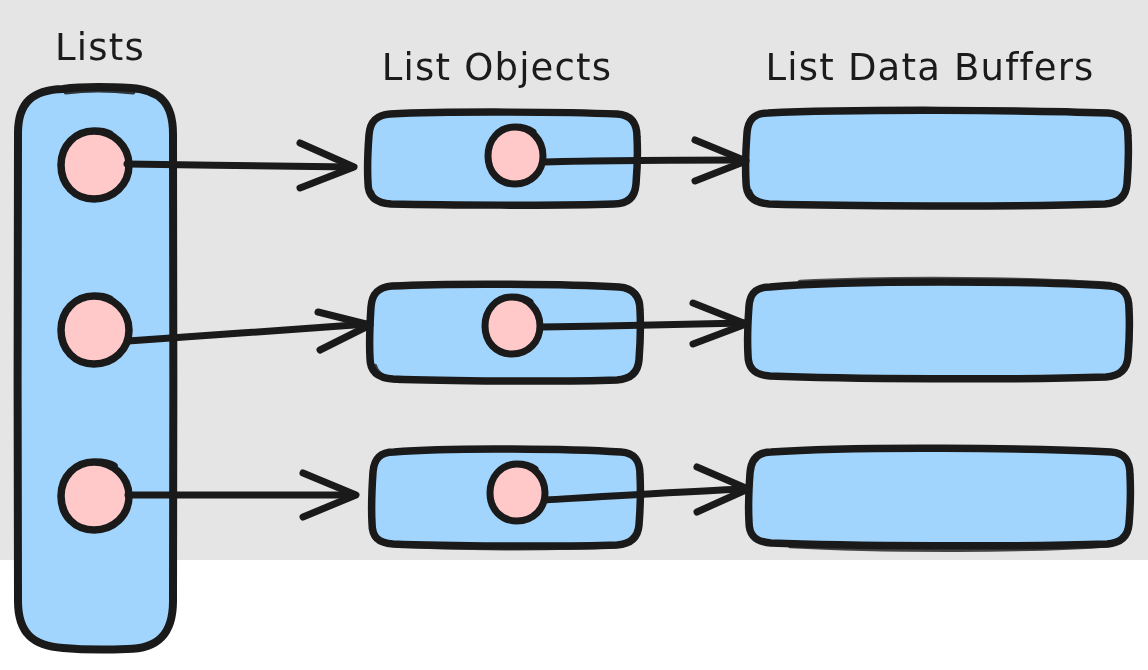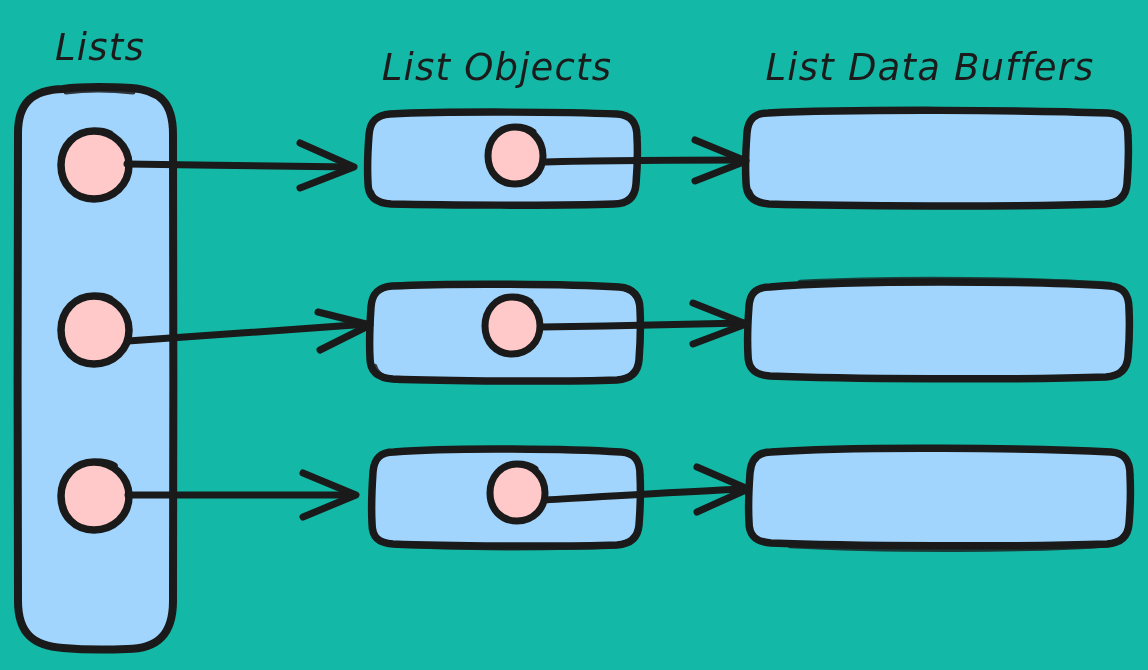--- a/index.html
+++ b/index.html
@@ -10,23 +10,22 @@
   }
   body {
     width: 1148px;
     height: 670px;
     overflow: hidden;
     font-family: "DejaVu Sans", sans-serif;
   }
   #diagram-root {
     position: relative;
     width: 1148px;
-    height: 670px;
-    background: #14b8a6;
-    font-style: italic;
+    height: 560px;
+    background: #e5e5e5;
   }
   svg#scene {
     display: block;
     width: 1148px;
     height: 670px;
   }
   .col-title {
     font-family: "DejaVu Sans", sans-serif;
     font-size: 37px;
     font-weight: 400;

